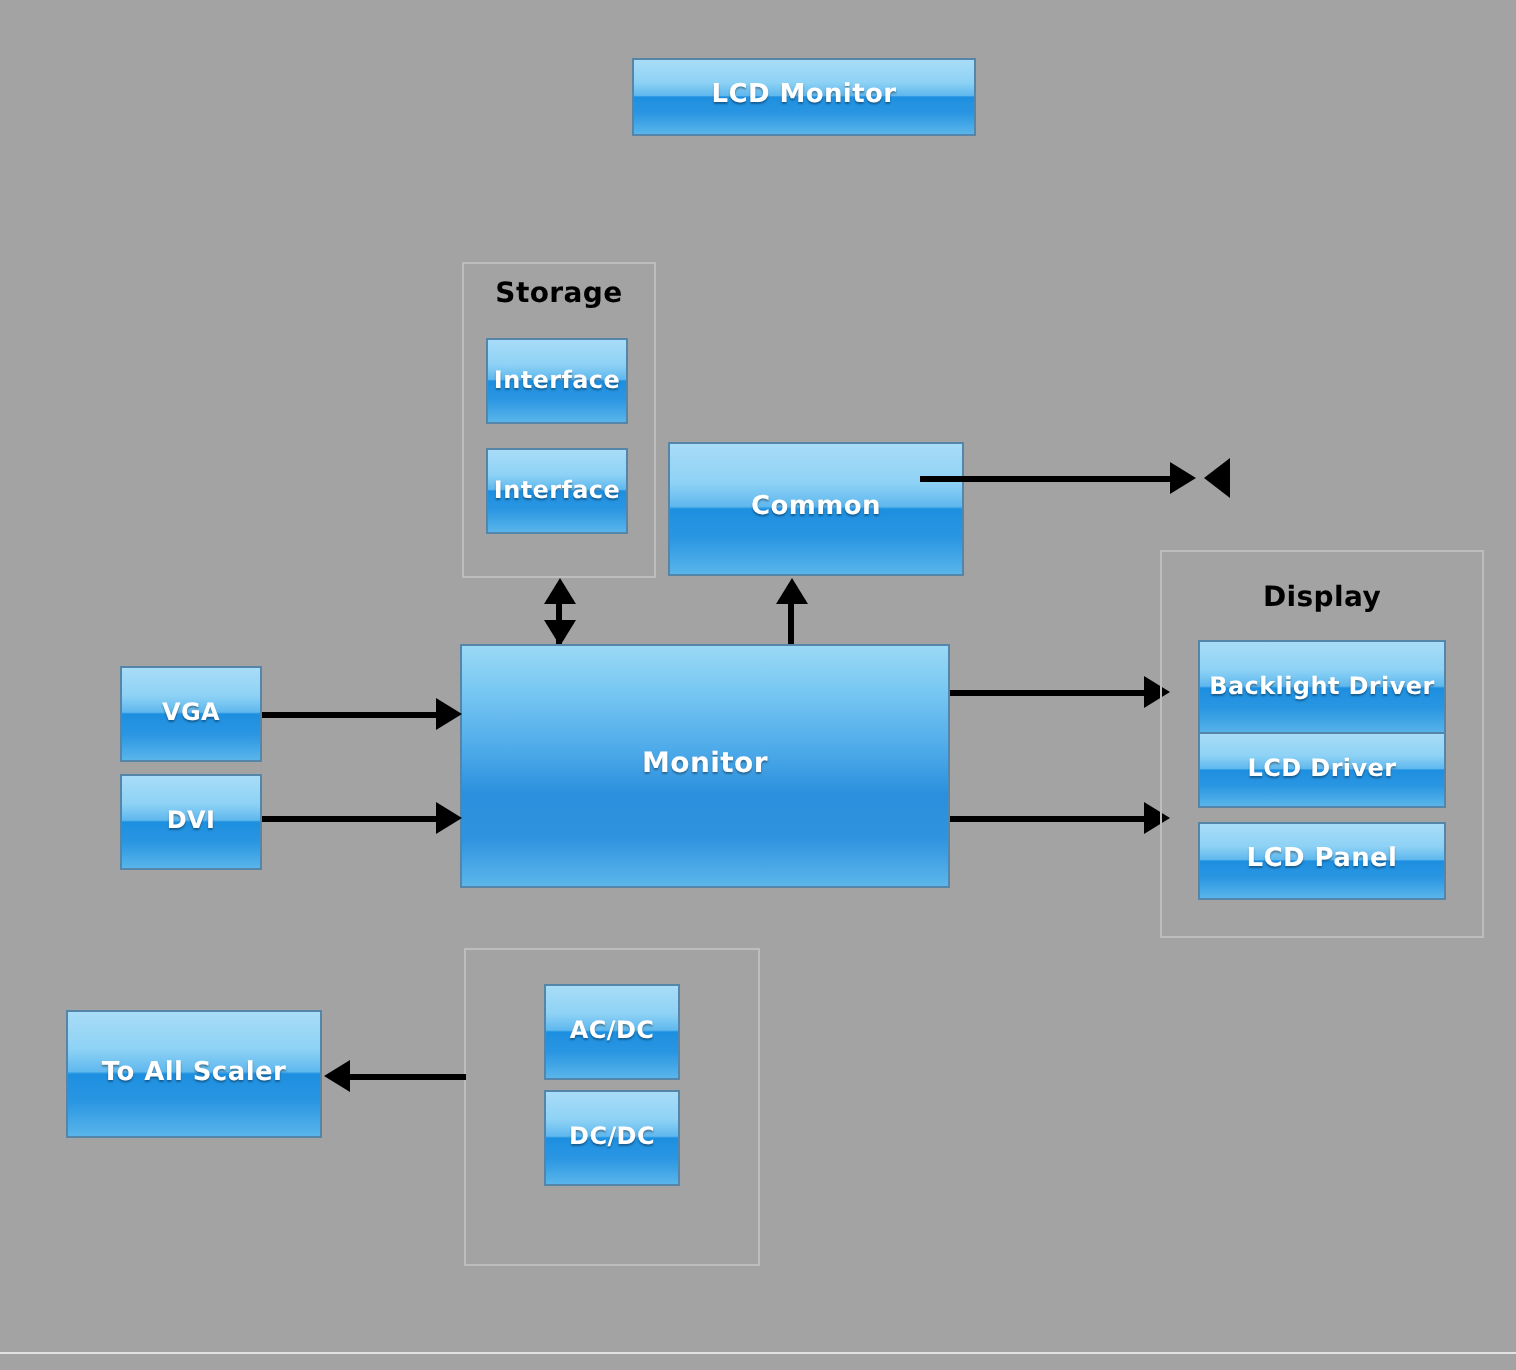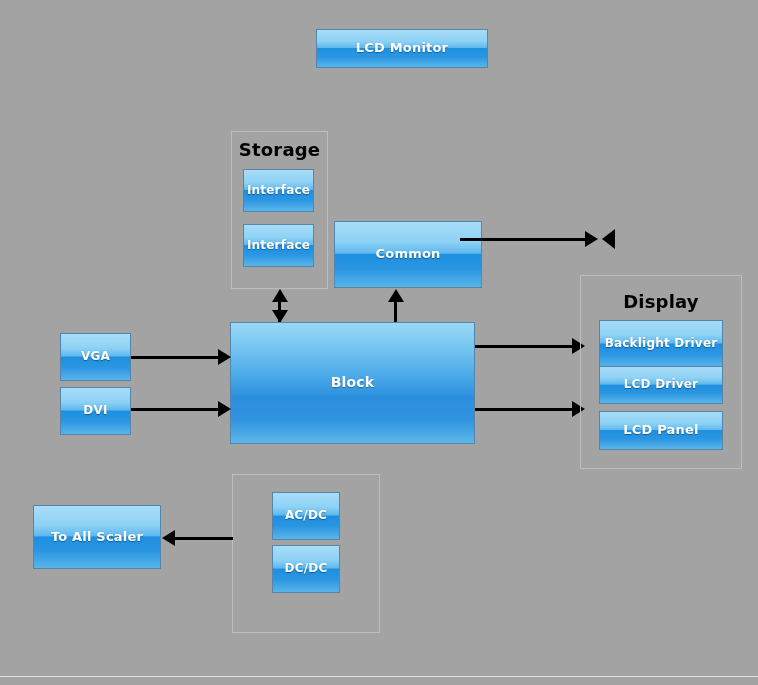--- a/index.html
+++ b/index.html
@@ -57,21 +57,21 @@
     box-sizing: border-box;
     border: 1px solid #bdbdbd;
     background: transparent;
   }
   .group-title {
     position: absolute;
     width: 100%;
     text-align: center;
     font-weight: bold;
     color: #000000;
-    font-size: 18px;
+    font-size: 14px;
     letter-spacing: 0.2px;
   }
 
   
   .hline {
     position: absolute;
     height: 3px;
     background: #000000;
   }
   .vline {
@@ -148,21 +148,21 @@
   <div class="speaker" style="left:602px; top:229px;"></div>
 
   <div class="vline" style="left:278px; top:292px; width:3px; height:30px;"></div>
   <div class="arrow arrow-up" style="left:272px; top:289px;"></div>
   <div class="arrow arrow-down" style="left:272px; top:310px;"></div>
 
   <div class="vline" style="left:394px; top:292px; width:3px; height:30px;"></div>
   <div class="arrow arrow-up" style="left:388px; top:289px;"></div>
 
   <div class="blk tall" style="left:230px; top:322px; width:245px; height:122px; font-size:14px;">
-    <span>Block</span>
+    <span>Monitor</span>
   </div>
 
   <div class="blk" style="left:60px; top:333px; width:71px; height:48px; font-size:12px;">
     <span>VGA</span>
   </div>
   <div class="hline" style="left:131px; top:356px; width:90px;"></div>
   <div class="arrow arrow-right" style="left:218px; top:349px;"></div>
 
   <div class="blk" style="left:60px; top:387px; width:71px; height:48px; font-size:12px;">
     <span>DVI</span>

